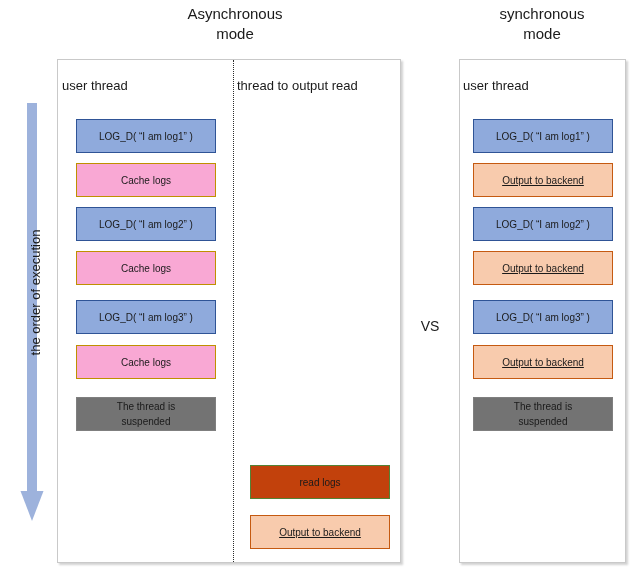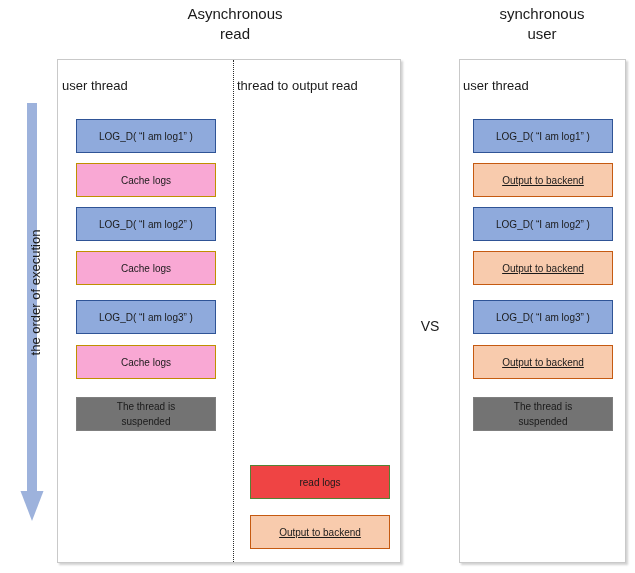--- a/index.html
+++ b/index.html
@@ -87,21 +87,21 @@
   .box-suspended {
     background: #737373;
     border-color: #7f7f7f;
   }
   .box-output {
     background: #F8CBAD;
     border-color: #c55a11;
     text-decoration: underline;
   }
   .box-read {
-    background: #ef4444;
+    background: #c2410c;
     border-color: #548235;
   }
 
   
   #vs-label {
     position: absolute;
     left: 410px;
     top: 318px;
     width: 40px;
     text-align: center;
@@ -126,23 +126,23 @@
     font-size: 13px;
     color: #1a1a1a;
     transform: rotate(-90deg);
     white-space: nowrap;
   }
 </style>
 </head>
 <body>
 
 <div class="diagram-title" id="title-async">Asynchronous
-read</div>
+mode</div>
 <div class="diagram-title" id="title-sync">synchronous
-user</div>
+mode</div>
 
 <div id="order-arrow">
   <svg width="24" height="420" viewBox="0 0 24 420">
     <rect x="7" y="0" width="10" height="390" fill="#9DB2DC"></rect>
     <polygon points="0.5,388 23.5,388 12,418" fill="#9DB2DC"></polygon>
   </svg>
   <div id="order-arrow-label">the order of execution</div>
 </div>
 
 <div class="panel" id="panel-async"></div>

